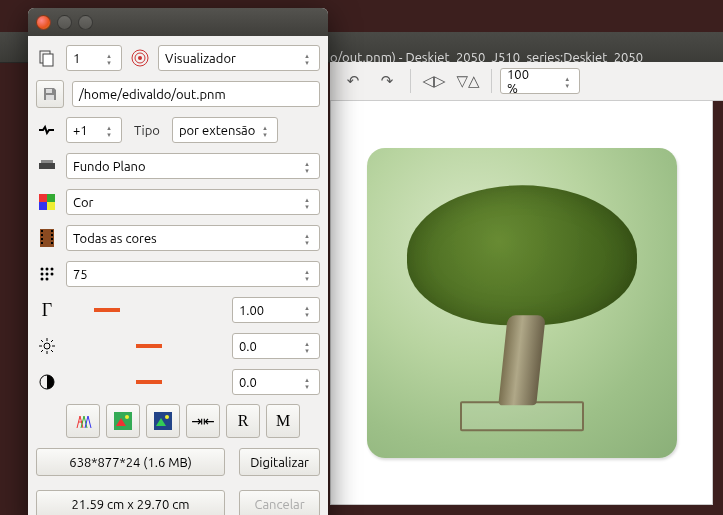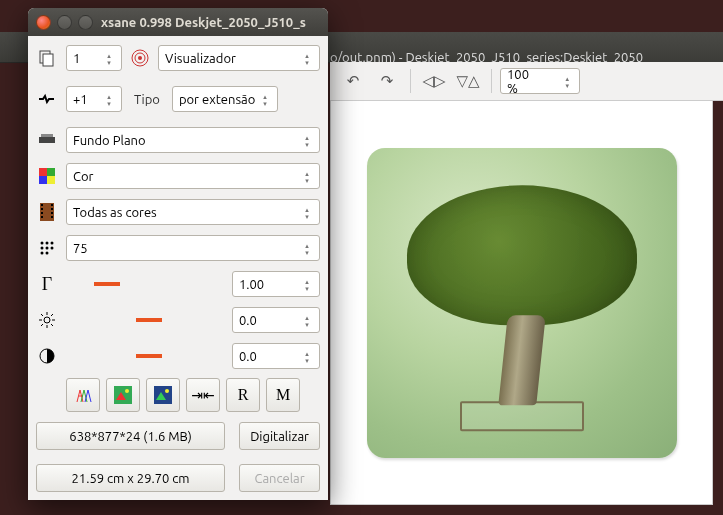--- a/index.html
+++ b/index.html
@@ -229,21 +229,20 @@
   </div>
 </div>
 
 <div class="xsane">
   <div class="titlebar">
     <div class="win-btns">
       <div class="win-btn win-close"></div>
       <div class="win-btn win-min"></div>
       <div class="win-btn win-max"></div>
     </div>
-    <div class="title">xsane 0.998 Deskjet_2050_J510_s</div>
   </div>
 
   <div class="body">
 
     <div class="row">
       <div class="icon-slot">
         <svg width="18" height="18" viewBox="0 0 18 18">
             <rect x="2" y="2" width="10" height="12" fill="none" stroke="#444"></rect>
             <rect x="5" y="5" width="10" height="12" fill="#fff" stroke="#444"></rect>
           </svg>
@@ -264,35 +263,47 @@
       </div>
       <div class="combo">
         <span>Visualizador</span>
         <span class="updn">
             <span class="u">▴</span>
             <span class="d">▾</span>
           </span>
       </div>
     </div>
 
+    <div class="row">
+      <div class="btn-flat" style="width:28px;padding:0">
+        <svg width="16" height="16" viewBox="0 0 16 16">
+            <path d="M2 2h10l2 2v10H2z" fill="#888"></path>
+            <rect x="4" y="3" width="6" height="4" fill="#ddd"></rect>
+            <rect x="4" y="9" width="8" height="5" fill="#ddd"></rect>
+          </svg>
+      </div>
+      <div class="input">
+        <span>/home/edivaldo/out.pnm</span>
+      </div>
+    </div>
 
     <div class="row">
       <div class="icon-slot">
         <svg width="18" height="14" viewBox="0 0 18 14">
             <path d="M1 7h4l2-3 2 6 2-3h5" fill="none" stroke="#000" stroke-width="2"></path>
           </svg>
       </div>
       <div class="spin spin-small">
         <span>+1</span>
         <span class="updn">
             <span class="u">▴</span>
             <span class="d">▾</span>
           </span>
       </div>
-      <span class="label" style="margin:12px 4px">Tipo</span>
+      <span class="label" style="margin:2px 4px">Tipo</span>
       <div class="combo" style="flex:0 0 auto;width:106px">
         <span>por extensão</span>
         <span class="updn">
             <span class="u">▴</span>
             <span class="d">▾</span>
           </span>
       </div>
     </div>
 
     <div class="row">

